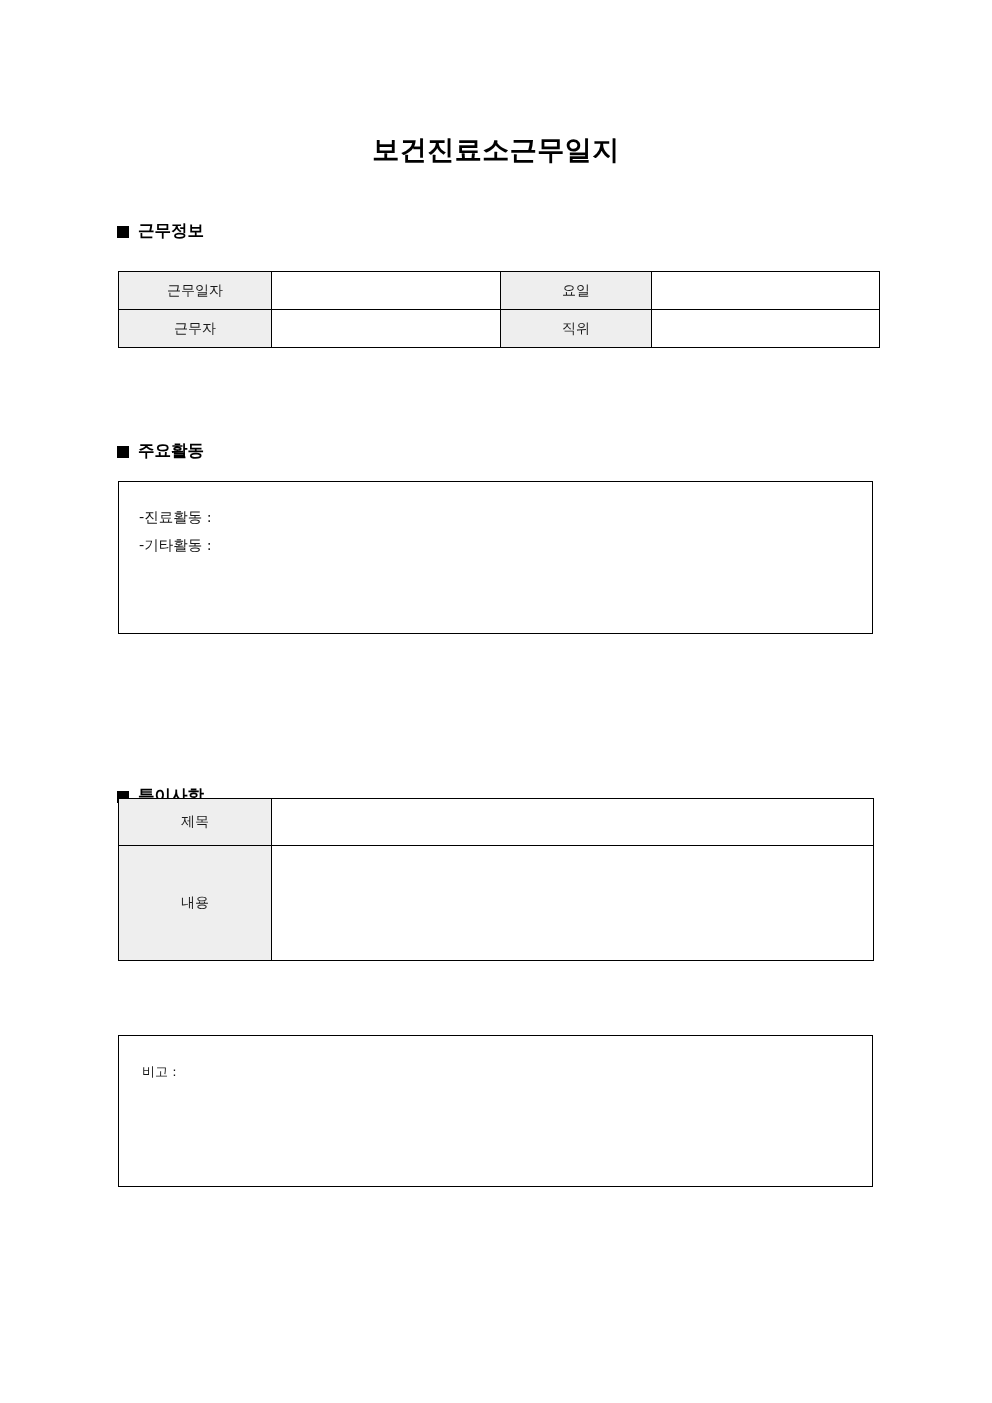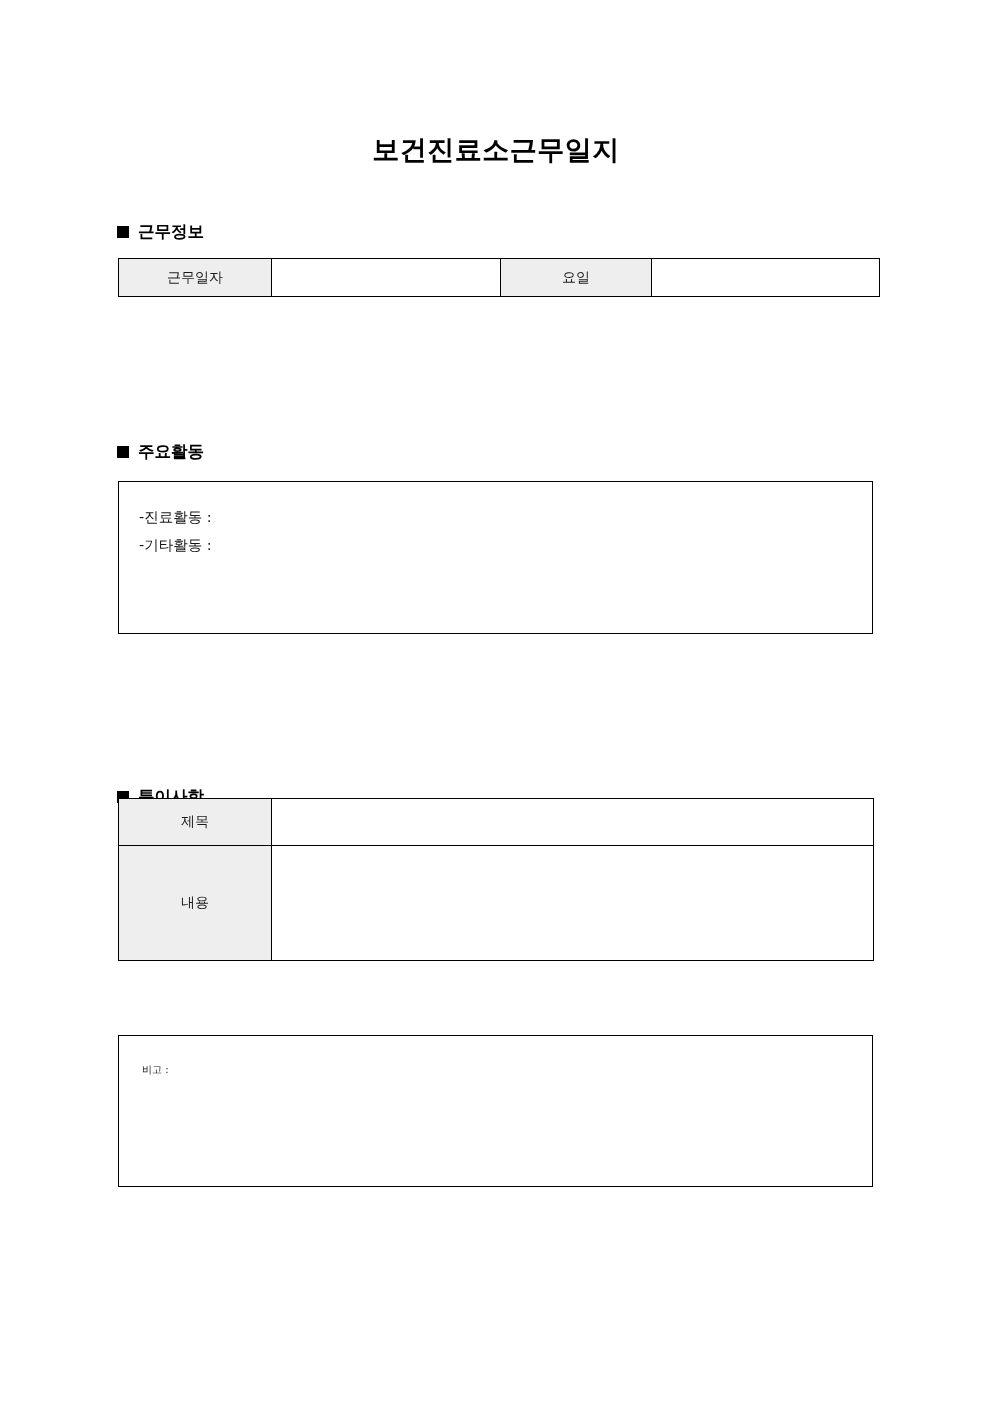--- a/index.html
+++ b/index.html
@@ -39,20 +39,21 @@
   .section-head {
     position: absolute;
     left: 117px;
     font-size: 16.5px;
     font-weight: bold;
     line-height: 1.2;
     white-space: nowrap;
     display: flex;
     align-items: center;
     gap: 9px;
+    font-family: Liberation Mono, monospace;
   }
   .bullet-square {
     display: inline-block;
     width: 12px;
     height: 12px;
     background: #000000;
     flex: 0 0 auto;
   }
   .sec-work-info  { top: 222px; }
   .sec-activities { top: 442px; }
@@ -77,21 +78,21 @@
     font-size: 14px;
     color: #1a1a1a;
   }
   .value-cell {
     background: #ffffff;
   }
 
   
   #work-info-table {
     left: 118px;
-    top: 258px;
+    top: 271px;
     width: 757px;
     padding-left: 41px;
   }
   #work-info-table td { height: 37px; }
   .c-lbl1 { width: 152px; }
   .c-val1 { width: 228px; }
   .c-lbl2 { width: 150px; }
   .c-val2 { width: 227px; }
 
   
@@ -131,21 +132,21 @@
     left: 118px;
     top: 1035px;
     width: 755px;
     height: 152px;
     border: 1px solid #000000;
     background: #ffffff;
     box-sizing: border-box;
     padding: 27px 0 0 23px;
   }
   .remarks-label {
-    font-size: 10px;
+    font-size: 13px;
     color: #141414;
     white-space: pre;
   }
 </style>
 </head>
 <body>
 
 <div class="page">
 
   <div class="doc-title">보건진료소근무일지</div>
@@ -156,20 +157,26 @@
   </div>
 
   <table class="form-table" id="work-info-table">
     <tbody>
       <tr>
         <td class="label-cell c-lbl1">근무일자</td>
         <td class="value-cell c-val1"></td>
         <td class="label-cell c-lbl2">요일</td>
         <td class="value-cell c-val2"></td>
       </tr>
+      <tr>
+        <td class="label-cell c-lbl1">근무자</td>
+        <td class="value-cell c-val1"></td>
+        <td class="label-cell c-lbl2">직위</td>
+        <td class="value-cell c-val2"></td>
+      </tr>
     </tbody>
   </table>
 
   <div class="section-head sec-activities">
     <span class="bullet-square"></span>
     <span>주요활동</span>
   </div>
 
   <div id="activities-box">
     <div class="activity-line">-진료활동 :</div>

